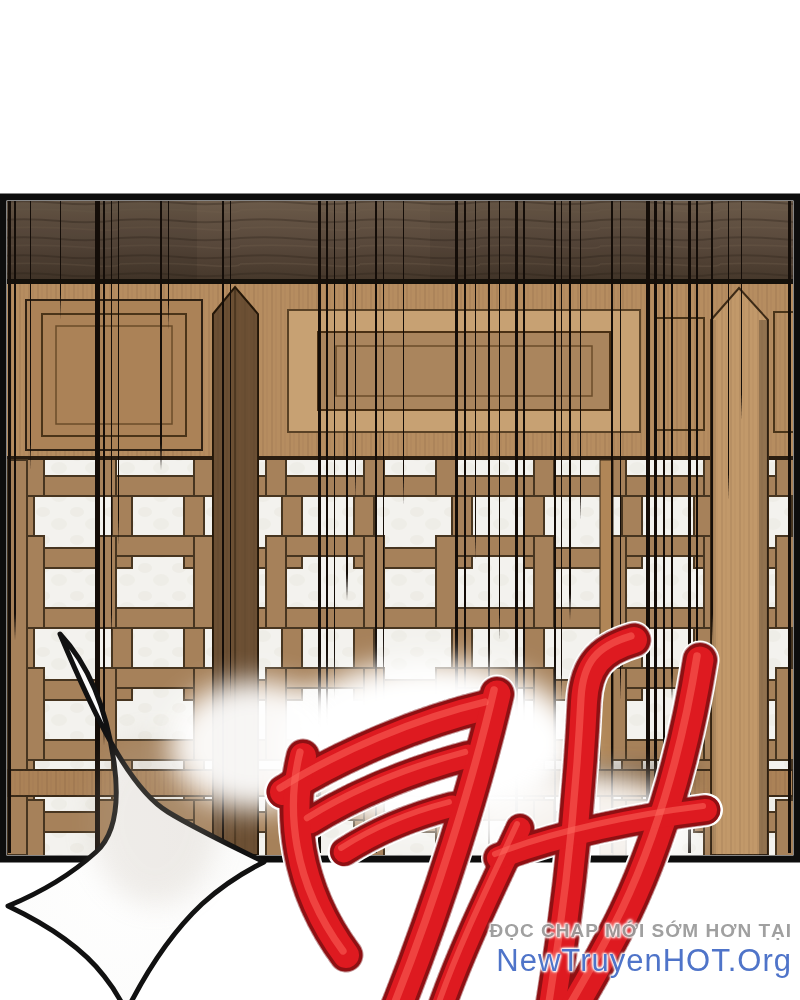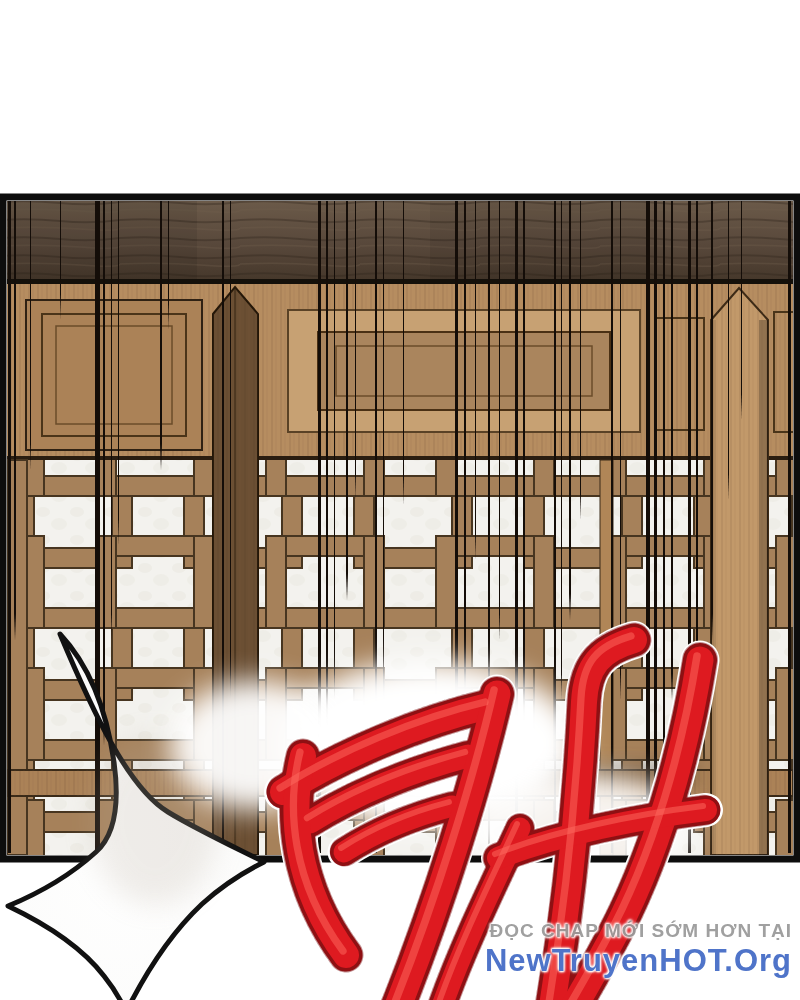--- a/index.html
+++ b/index.html
@@ -7,21 +7,21 @@
     width:800px;height:1000px;background:#ffffff;position:relative;overflow:hidden;
     font-family:"Liberation Sans", sans-serif;
   }
   .stage{position:absolute;inset:0;}
   svg{position:absolute;left:0;top:0;}
   .wm{
     position:absolute;right:8px;top:920px;text-align:right;z-index:10;
     text-shadow:0 0 2px #fff,0 0 3px #fff,0 0 4px #fff,1px 1px 2px #fff,-1px -1px 2px #fff;
   }
   .wm1{font-size:19px;font-weight:bold;letter-spacing:1px;opacity:.95;}
-  .wm2{font-size:31px;font-weight:bold;letter-spacing:1px;margin-top:1px;}
+  .wm2{font-size:31px;font-weight:normal;letter-spacing:1px;margin-top:1px;}
 </style>
 </head>
 <body>
 
 <div class="stage">
 <svg width="800" height="1000" viewBox="0 0 800 1000">
   <defs>
     <clipPath id="panelClip">
           <rect x="7" y="201" width="786" height="654"></rect>
         </clipPath>

